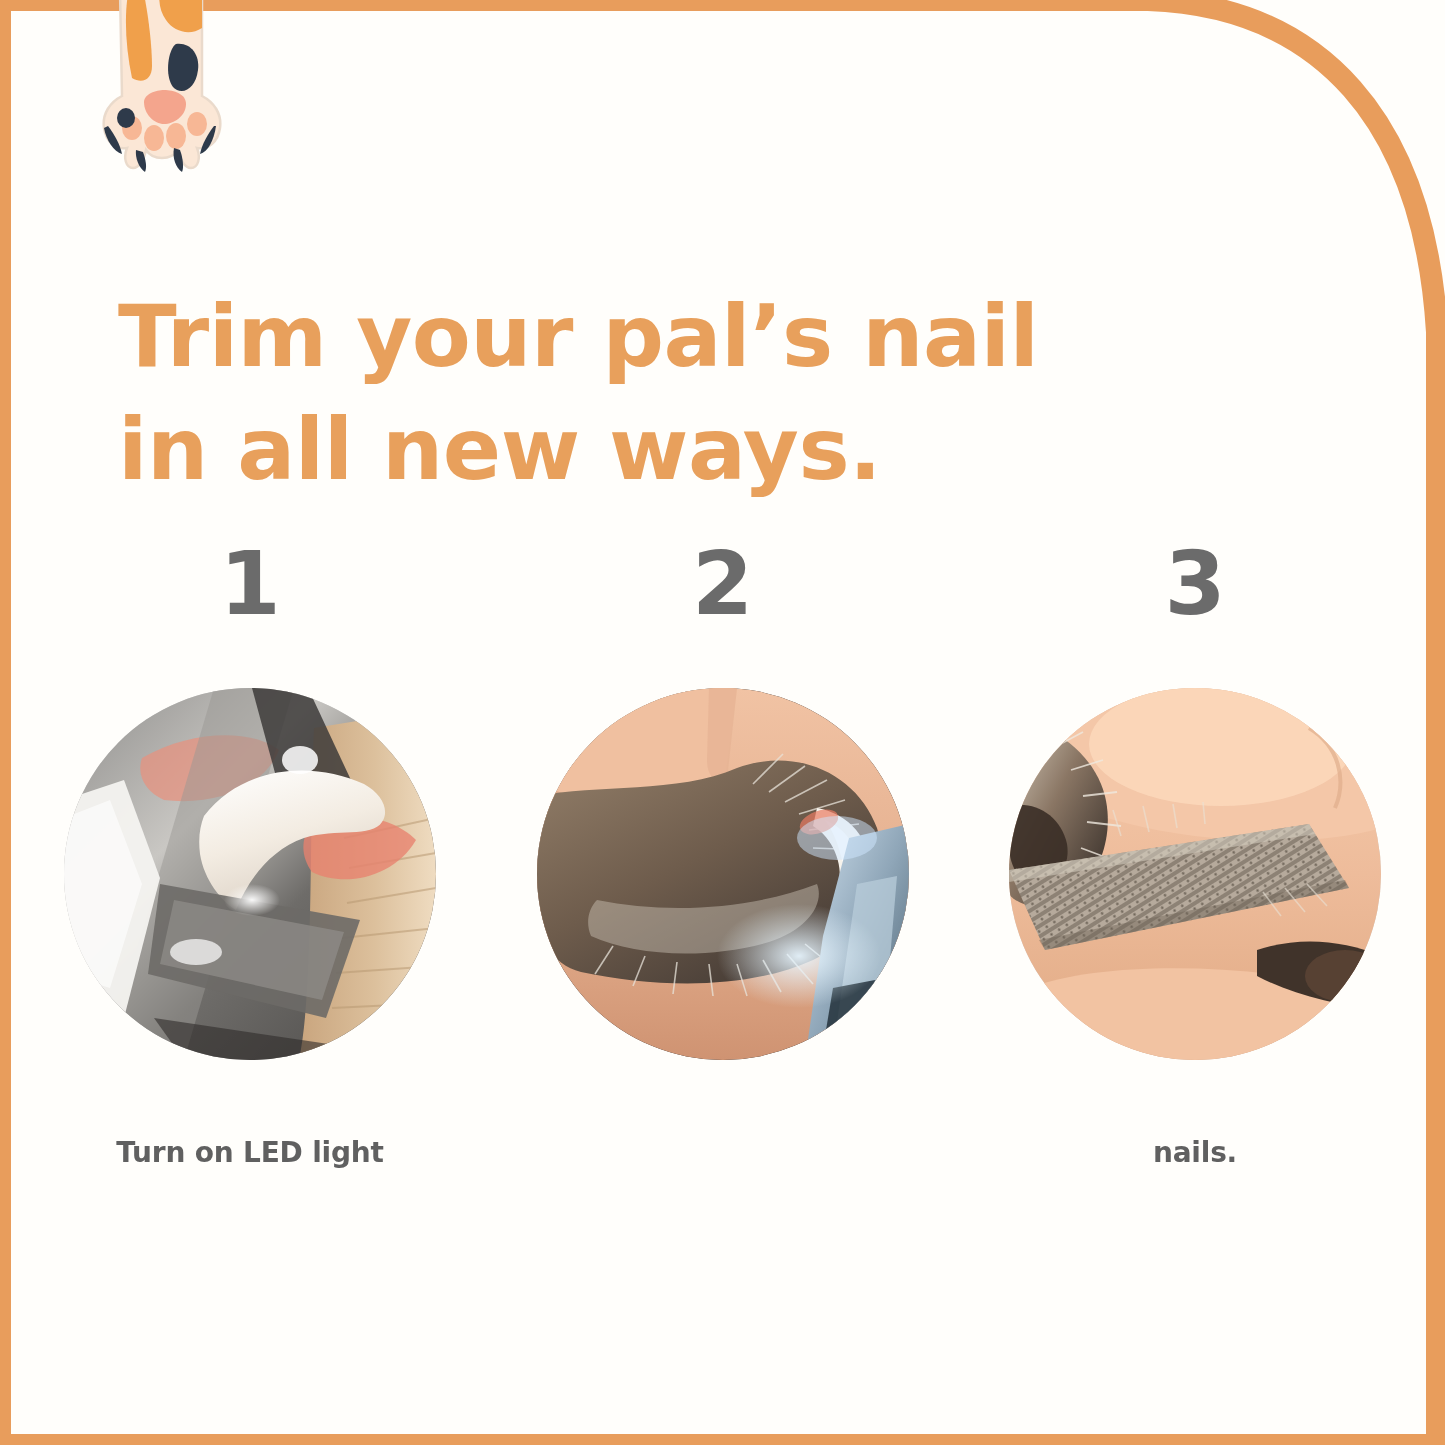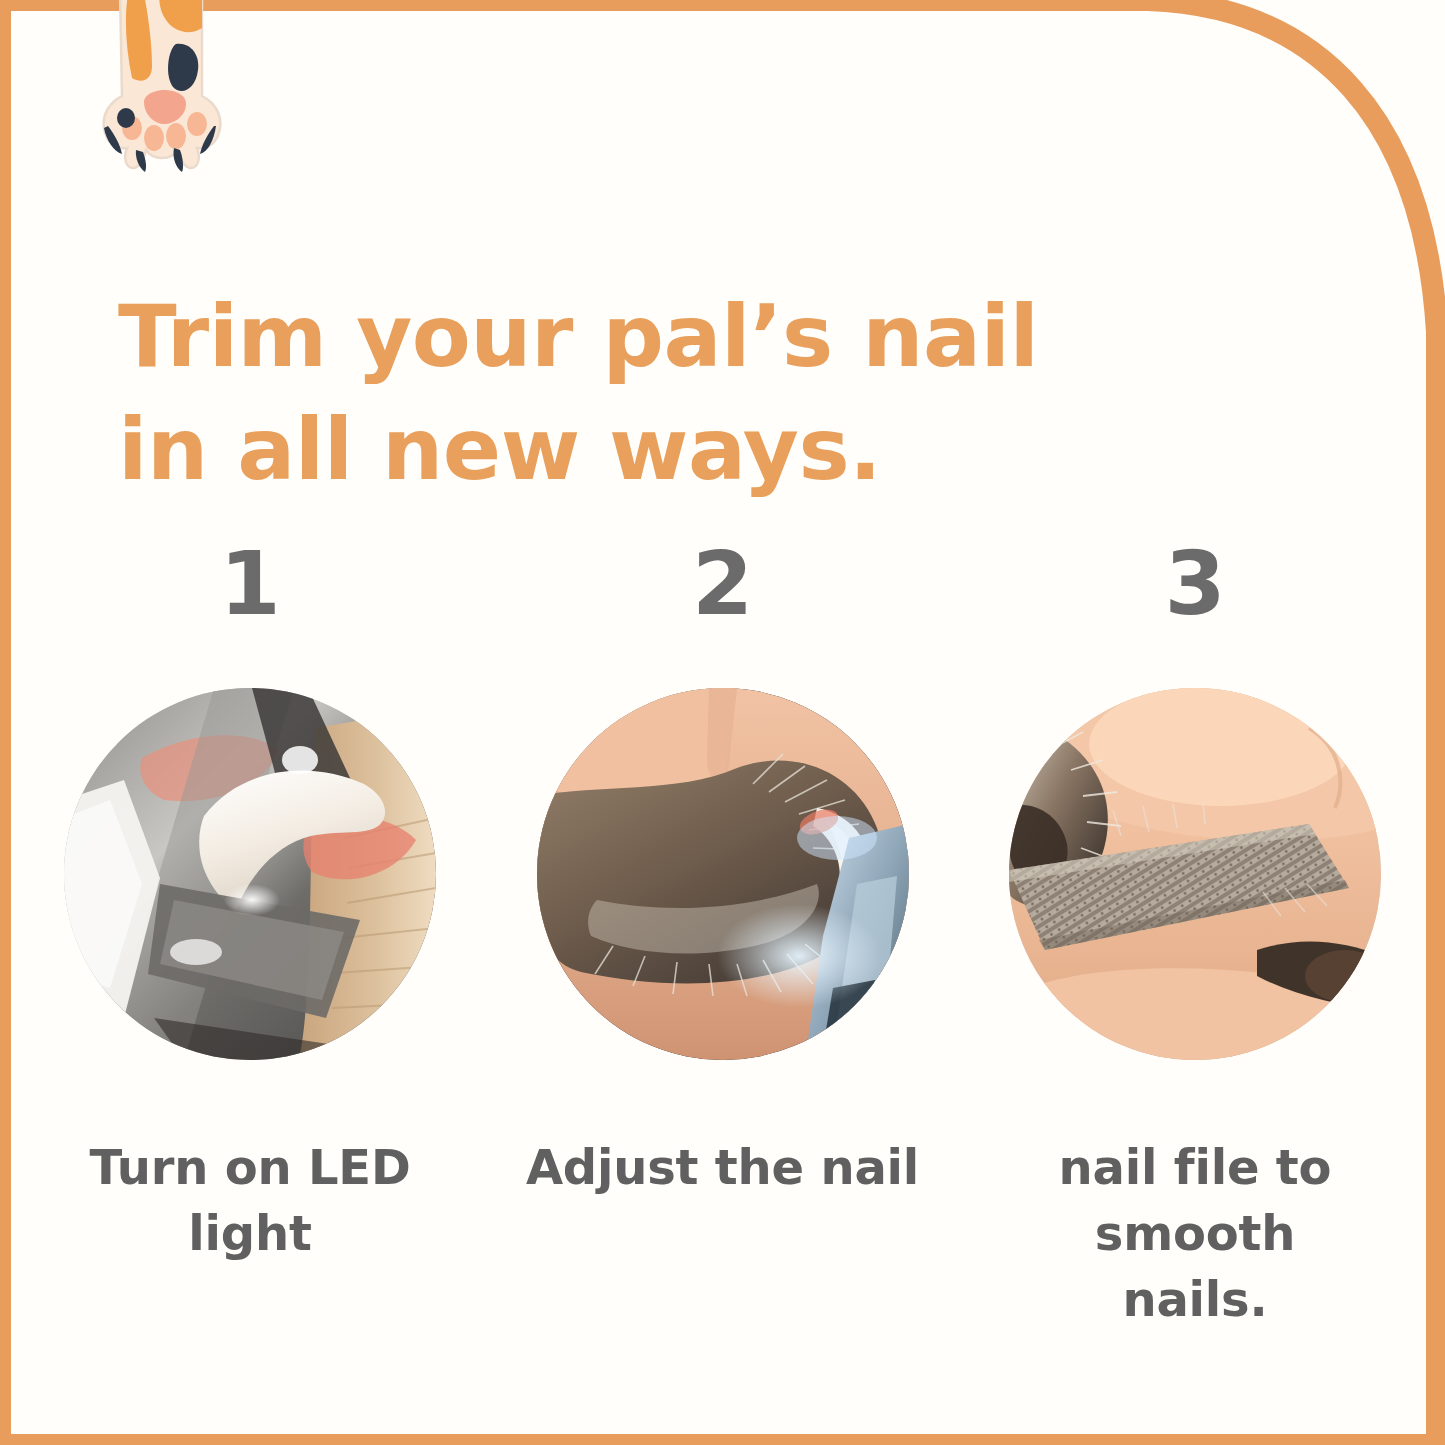--- a/index.html
+++ b/index.html
@@ -99,21 +99,21 @@
   .photo svg { display: block; width: 372px; height: 372px; }
 
   
   .caption {
     margin-top: 74px;
     width: 420px;
     text-align: center;
     color: #606060;
     font-family: "DejaVu Sans", sans-serif;
     font-weight: 700;
-    font-size: 48px;
+    font-size: 28px;
     line-height: 1.38;
     letter-spacing: -0.2px;
   }
 </style>
 </head>
 <body>
 
 <div id="poster">
 
   <svg class="frame-svg" viewBox="0 0 1445 1445">
@@ -298,21 +298,20 @@
 
           <path d="M312,150 L372,136 L372,372 L268,372 L286,248 Z" fill="url(#p2blade)"></path>
           <path d="M320,196 L360,188 L348,330 L300,334 Z" fill="#b8ccda" opacity="0.75"></path>
           <path d="M296,300 L338,292 L328,372 L284,372 Z" fill="#23313b" opacity="0.85"></path>
 
           <ellipse cx="262" cy="268" rx="82" ry="52" fill="url(#p2glow)"></ellipse>
           <ellipse cx="300" cy="150" rx="40" ry="22" fill="#cfe8ff" opacity="0.5"></ellipse>
         </svg>
       </div>
       <div class="caption">
-        <div>Adjust the nail</div>
       </div>
     </div>
 
     <div class="step">
       <div class="step-number">3</div>
       <div class="photo">
         <svg viewBox="0 0 372 372" preserveAspectRatio="xMidYMid slice">
           <defs>
             <linearGradient id="p3skin" x1="0" y1="0" x2="0" y2="1">
               <stop offset="0%" stop-color="#f6cdae"></stop>
@@ -364,19 +363,18 @@
               <path d="M140,144 L134,118"></path>
             <path d="M168,140 L164,116"></path>
               <path d="M196,136 L194,114"></path>
             <path d="M254,204 L272,228"></path>
               <path d="M276,200 L296,224"></path>
             <path d="M298,196 L318,218"></path>
           </g>
         </svg>
       </div>
       <div class="caption">
-        <div>nail file to smooth</div>
         <div>nails.</div>
       </div>
     </div>
 
   </div>
 </div>
 
 </body></html>

